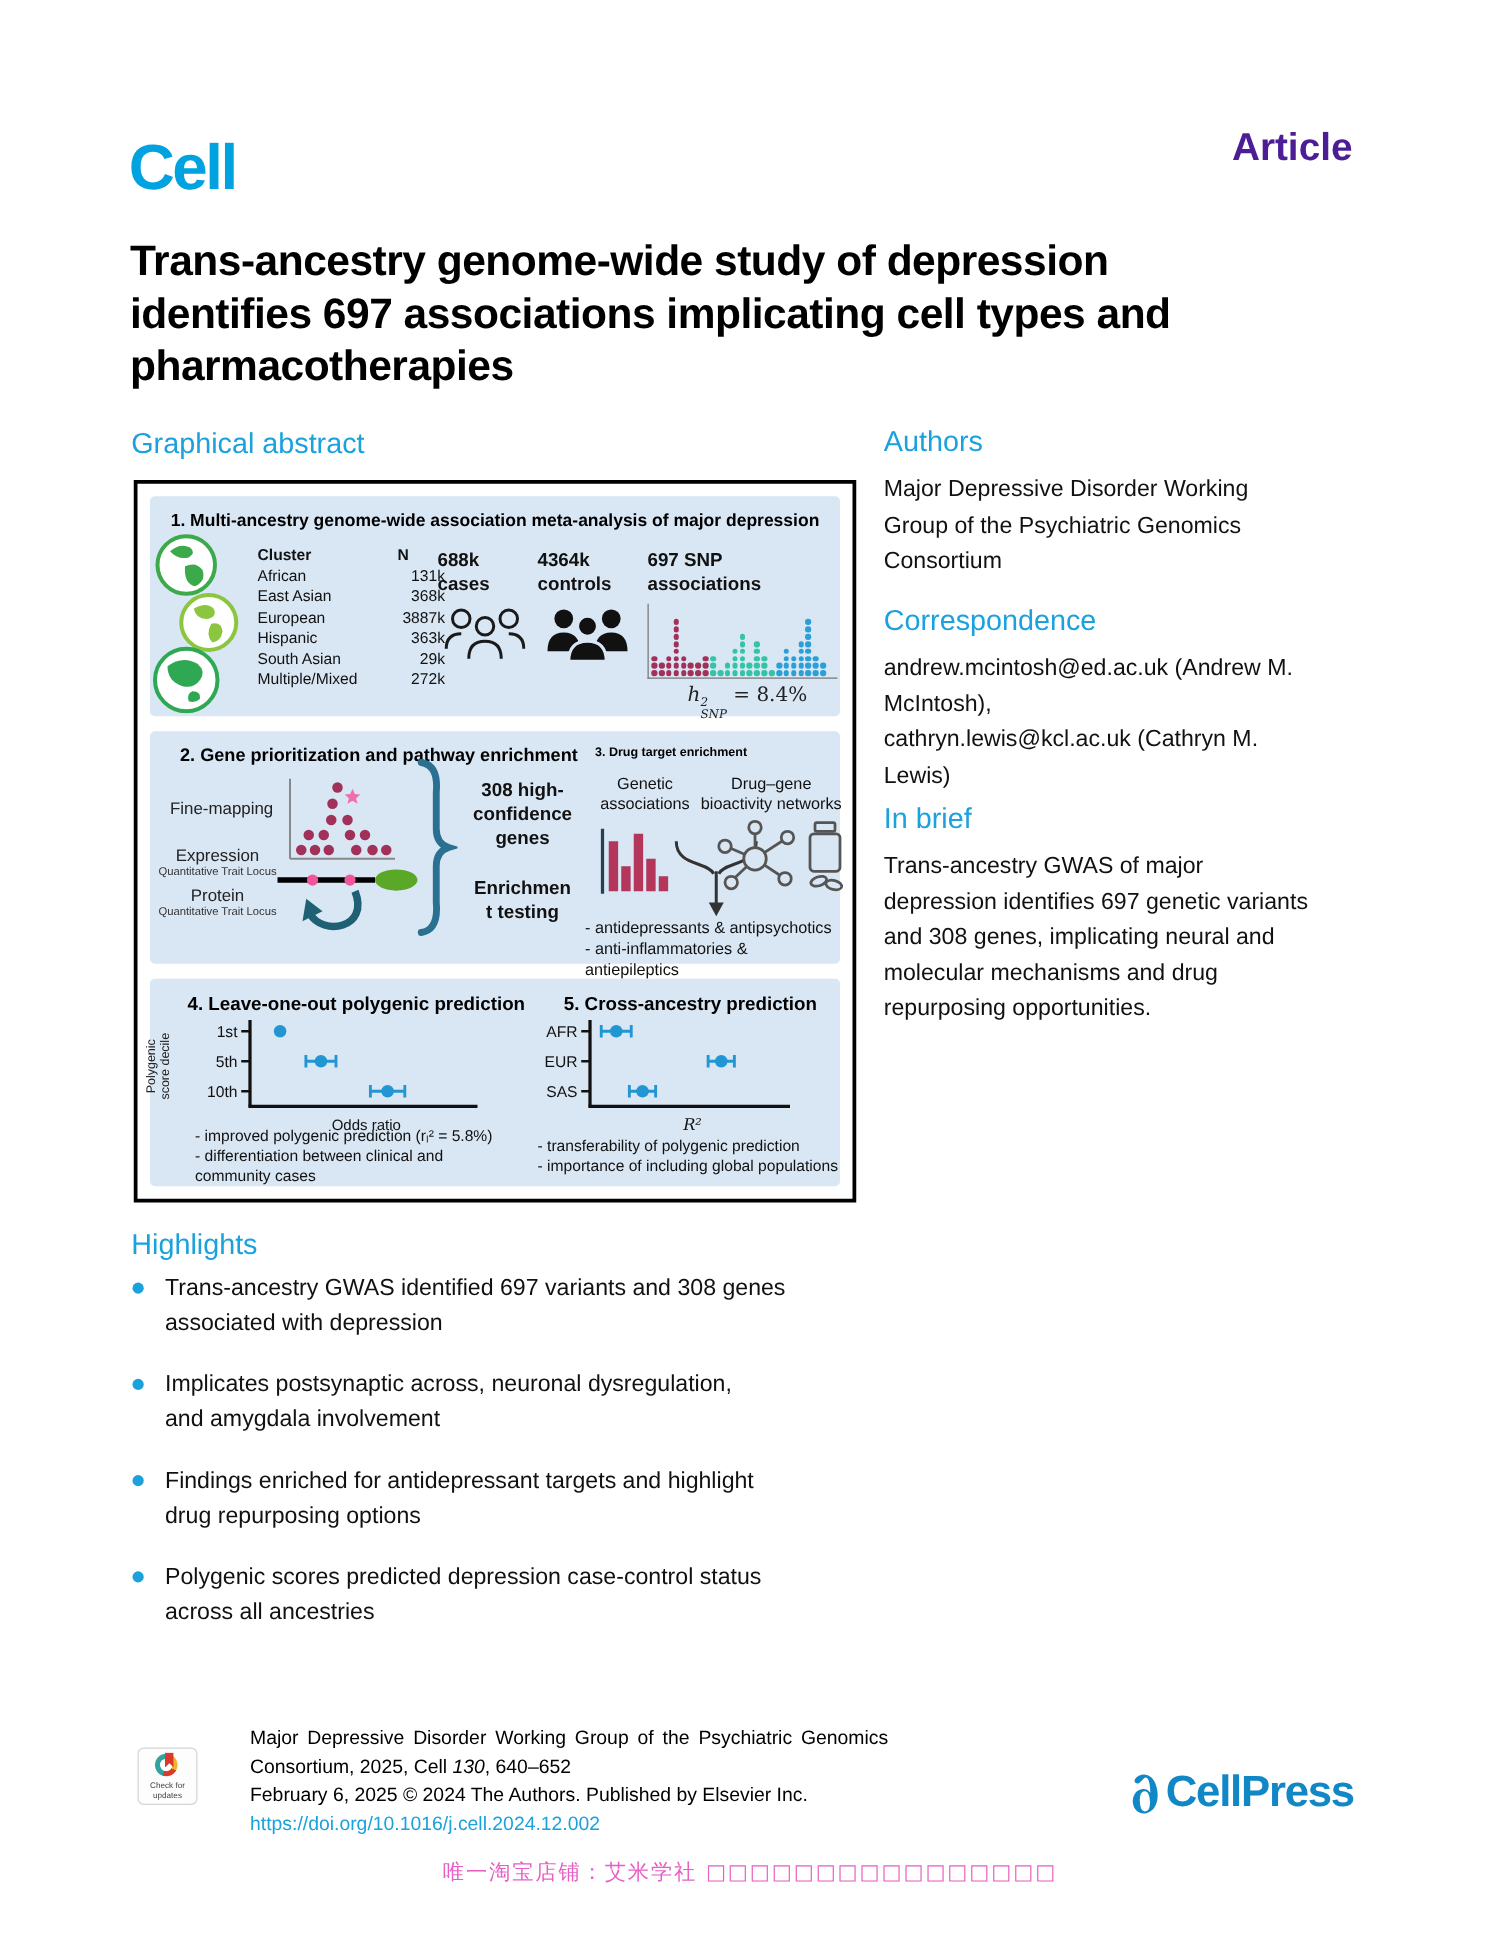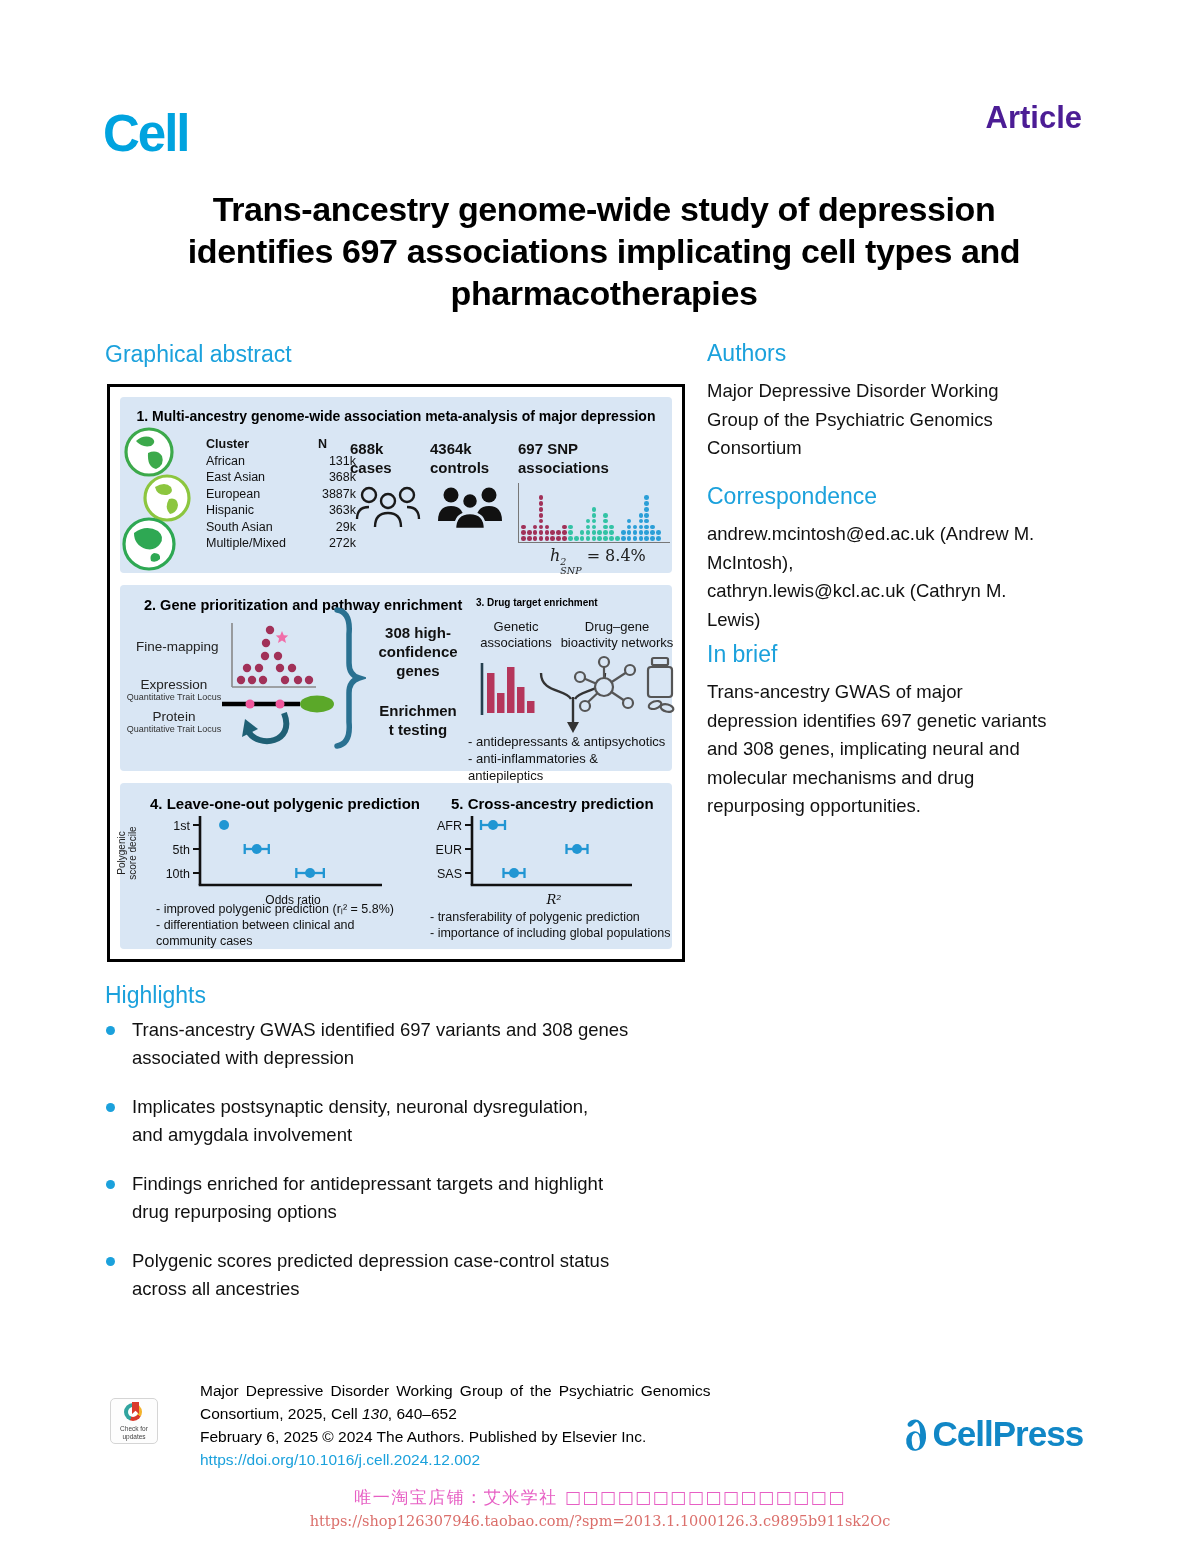--- a/index.html
+++ b/index.html
@@ -4,21 +4,21 @@
 <style>
   * { margin:0; padding:0; box-sizing:border-box; }
   html,body { background:#fff; }
   body { font-family:"Liberation Sans", sans-serif; color:#111; }
   #page { position:relative; width:1200px; height:1557px; background:#fff; overflow:hidden; }
   .abs { position:absolute; }
   .pre { white-space:pre-line; }
 
   .cell-logo { left:103px; top:104px; font-size:51px; font-weight:bold; color:#00A3DF; letter-spacing:-2px; }
   .article-type { top:100px; right:118px; font-size:31px; font-weight:bold; color:#4c1d95; }
-  .paper-title { left:104px; top:188px; width:1000px; font-size:34px; font-weight:bold; line-height:42px; letter-spacing:-0.4px; color:#000;text-align:center; }
+  .paper-title { left:104px; top:188px; width:1000px; font-size:34px; font-weight:bold; line-height:42px; letter-spacing:-0.4px; color:#000; }
 
   .blue-h { font-size:23px; color:#1BA1DC; }
   .ga-heading { left:105px; top:341px; }
 
   .ga-box { left:107px; top:384px; width:578px; height:578px; border:3px solid #000; background:#fff; padding:10px; display:flex; flex-direction:column; gap:12px; }
   .panel { background:#D9E6F4; border-radius:4px; position:relative; }
   .p1 { height:176px; } .p23 { height:186px; } .p45 { flex:1; }
   .panel-title { font-weight:bold; font-size:14px; color:#000; }
   .p1-title { position:absolute; top:11px; left:0; right:0; text-align:center; }
 
@@ -502,21 +502,21 @@
 
   <div class="abs blue-h hl-h">Highlights</div>
   <div class="abs highlights-list">
       <div class="hl-item">
         <span class="hl-dot"></span>
         <div class="hl-text">Trans-ancestry GWAS identified 697 variants and 308 genes
 associated with depression</div>
       </div>
       <div class="hl-item">
         <span class="hl-dot"></span>
-        <div class="hl-text">Implicates postsynaptic density, neuronal dysregulation,
+        <div class="hl-text">Implicates postsynaptic across, neuronal dysregulation,
 and amygdala involvement</div>
       </div>
       <div class="hl-item">
         <span class="hl-dot"></span>
         <div class="hl-text">Findings enriched for antidepressant targets and highlight
 drug repurposing options</div>
       </div>
       <div class="hl-item">
         <span class="hl-dot"></span>
         <div class="hl-text">Polygenic scores predicted depression case-control status
@@ -539,17 +539,14 @@
     <span class="line">February 6, 2025 © 2024 The Authors. Published by Elsevier Inc.</span>
     <a class="line doi-link" href="#">https://doi.org/10.1016/j.cell.2024.12.002</a>
   </div>
 
   <div class="abs cellpress">
     <span class="cp-mark">∂</span>
     <span class="cp-text">CellPress</span>
   </div>
 
   <div class="abs wm wm1">唯一淘宝店铺：艾米学社 □□□□□□□□□□□□□□□□</div>
-  <div class="abs wm wm2">
-    <a href="#">https://shop126307946.taobao.com/?spm=2013.1.1000126.3.c9895b911sk2Oc</a>
-  </div>
 
 </div>
 
 </body></html>

